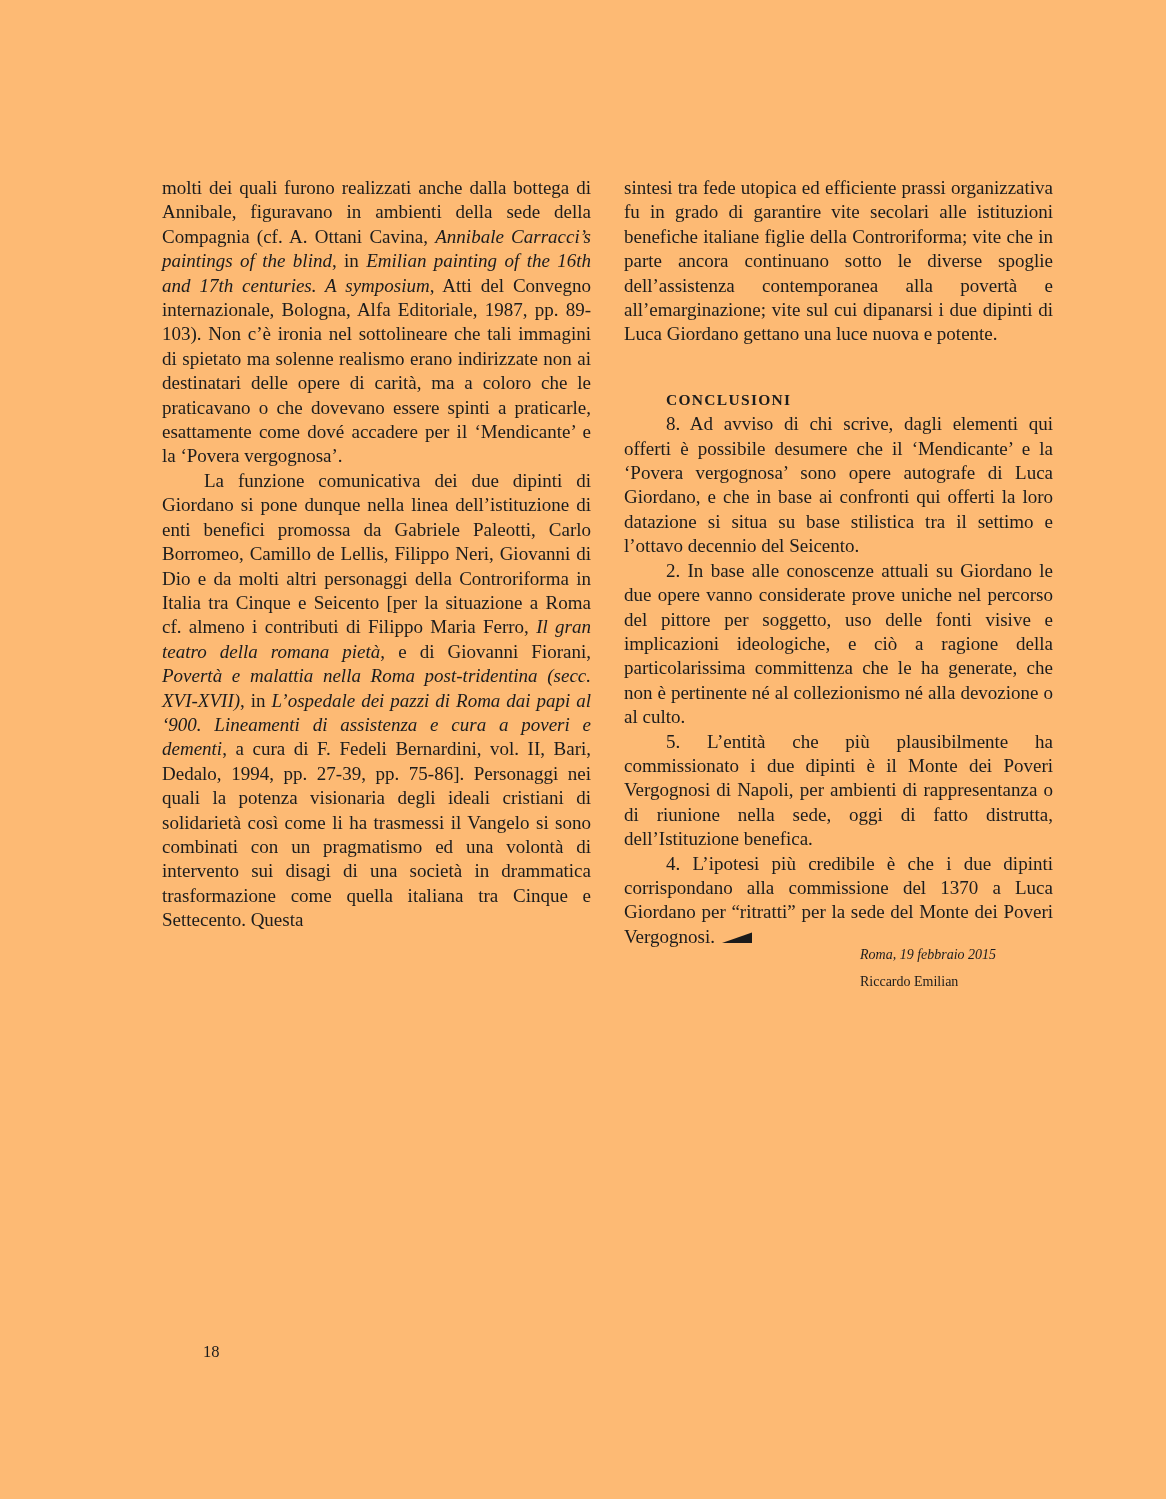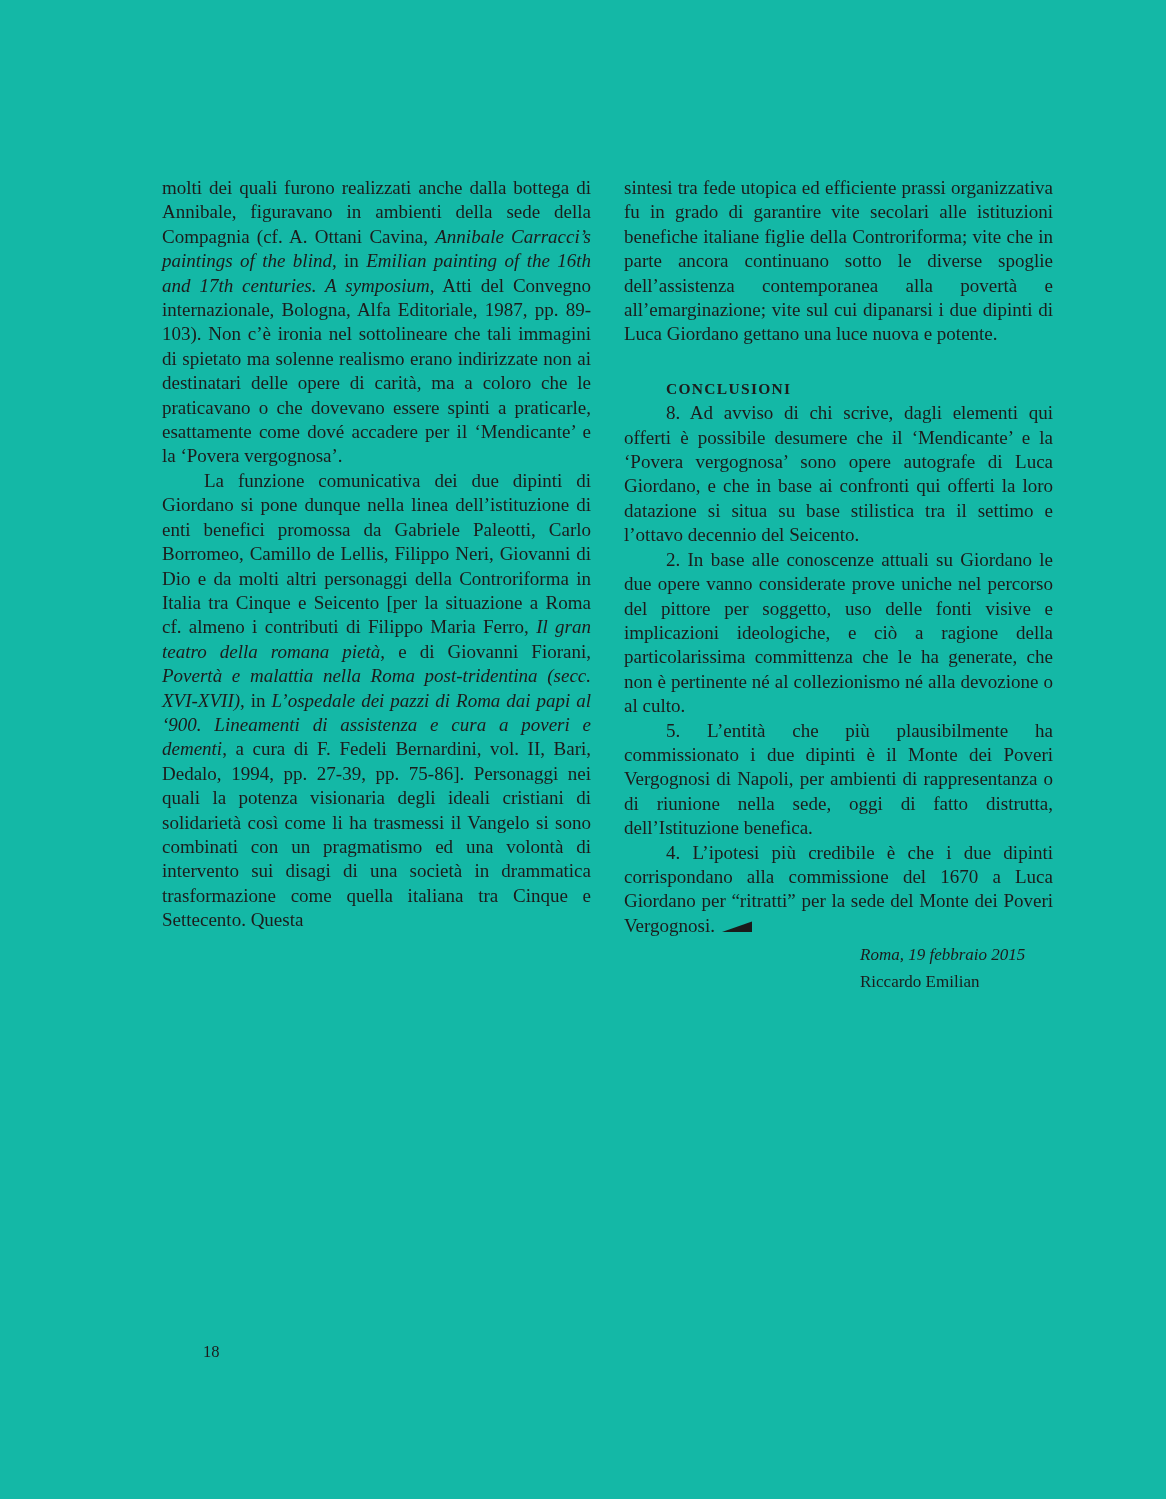--- a/index.html
+++ b/index.html
@@ -4,21 +4,21 @@
 <style>
   html, body {
     margin: 0;
     padding: 0;
     background: #ffffff;
   }
   .page {
     position: relative;
     width: 1166px;
     height: 1499px;
-    background: #14b8a6;
+    background: #fdba74;
     font-family: "Liberation Serif", serif;
     color: #1c1c1c;
     overflow: hidden;
   }
   .columns {
     position: absolute;
     left: 162px;
     top: 176px;
     width: 891px;
     display: flex;
@@ -35,40 +35,40 @@
     hyphens: auto;
     -webkit-hyphens: auto;
   }
   .para.indent {
     text-indent: 42px;
   }
   .para em {
     font-style: italic;
   }
   .heading {
-    margin: 30px 0 0 0;
+    margin: 41px 0 0 0;
     padding-left: 42px;
     font-size: 15.5px;
     line-height: 24.4px;
     font-weight: 700;
     letter-spacing: 1.3px;
     color: #1c1c1c;
   }
   .end-mark {
     display: inline-block;
     width: 30px;
     height: 11px;
     margin-left: 7px;
     fill: #1b1b1b;
   }
   .signature {
     position: absolute;
     left: 860px;
     top: 941px;
-    font-size: 17px;
+    font-size: 14px;
     line-height: 27px;
     text-align: left;
   }
   .sig-place-date {
     font-style: italic;
   }
   .page-number {
     position: absolute;
     left: 203px;
     top: 1342px;
@@ -85,21 +85,21 @@
     <div class="column">
         <p class="para"><span>molti dei quali furono realizzati anche dalla bottega di Annibale, figuravano in ambienti della sede della Compagnia (cf. A. Ottani Cavina, </span><em>Annibale Carracci’s paintings of the blind</em><span>, in </span><em>Emilian painting of the 16th and 17th centuries. A symposium</em><span>, Atti del Convegno internazionale, Bologna, Alfa Editoriale, 1987, pp. 89-103). Non c’è ironia nel sottolineare che tali immagini di spietato ma solenne realismo erano indirizzate non ai destinatari delle opere di carità, ma a coloro che le praticavano o che dovevano essere spinti a praticarle, esattamente come dové accadere per il ‘Mendicante’ e la ‘Povera vergognosa’.</span></p>
         <p class="para indent"><span>La funzione comunicativa dei due dipinti di Giordano si pone dunque nella linea dell’istituzione di enti benefici promossa da Gabriele Paleotti, Carlo Borromeo, Camillo de Lellis, Filippo Neri, Giovanni di Dio e da molti altri personaggi della Controriforma in Italia tra Cinque e Seicento [per la situazione a Roma cf. almeno i contributi di Filippo Maria Ferro, </span><em>Il gran teatro della romana pietà</em><span>, e di Giovanni Fiorani, </span><em>Povertà e malattia nella Roma post-tridentina (secc. XVI-XVII)</em><span>, in </span><em>L’ospedale dei pazzi di Roma dai papi al ‘900. Lineamenti di assistenza e cura a poveri e dementi</em><span>, a cura di F. Fedeli Bernardini, vol. II, Bari, Dedalo, 1994, pp. 27-39, pp. 75-86]. Personaggi nei quali la potenza visionaria degli ideali cristiani di solidarietà così come li ha trasmessi il Vangelo si sono combinati con un pragmatismo ed una volontà di intervento sui disagi di una società in drammatica trasformazione come quella italiana tra Cinque e Settecento. Questa</span></p>
       </div>
     <div class="column">
         <p class="para"><span>sintesi tra fede utopica ed efficiente prassi organizzativa fu in grado di garantire vite secolari alle istituzioni benefiche italiane figlie della Controriforma; vite che in parte ancora continuano sotto le diverse spoglie dell’assistenza contemporanea alla povertà e all’emarginazione; vite sul cui dipanarsi i due dipinti di Luca Giordano gettano una luce nuova e potente.</span></p>
         <h3 class="heading">CONCLUSIONI</h3>
         <p class="para indent"><span>8. Ad avviso di chi scrive, dagli elementi qui offerti è possibile desumere che il ‘Mendicante’ e la ‘Povera vergognosa’ sono opere autografe di Luca Giordano, e che in base ai confronti qui offerti la loro datazione si situa su base stilistica tra il settimo e l’ottavo decennio del Seicento.</span></p>
         <p class="para indent"><span>2. In base alle conoscenze attuali su Giordano le due opere vanno considerate prove uniche nel percorso del pittore per soggetto, uso delle fonti visive e implicazioni ideologiche, e ciò a ragione della particolarissima committenza che le ha generate, che non è pertinente né al collezionismo né alla devozione o al culto.</span></p>
         <p class="para indent"><span>5. L’entità che più plausibilmente ha commissionato i due dipinti è il Monte dei Poveri Vergognosi di Napoli, per ambienti di rappresentanza o di riunione nella sede, oggi di fatto distrutta, dell’Istituzione benefica.</span></p>
-        <p class="para indent"><span>4. L’ipotesi più credibile è che i due dipinti corrispondano alla commissione del 1670 a Luca Giordano per “ritratti” per la sede del Monte dei Poveri Vergognosi.</span><svg viewBox="0 0 30 11" class="end-mark">
+        <p class="para indent"><span>4. L’ipotesi più credibile è che i due dipinti corrispondano alla commissione del 1370 a Luca Giordano per “ritratti” per la sede del Monte dei Poveri Vergognosi.</span><svg viewBox="0 0 30 11" class="end-mark">
             <polygon points="0,11 30,0.5 30,11"></polygon>
           </svg></p>
       </div>
   </div>
 
   <div class="signature">
     <div class="sig-place-date">Roma, 19 febbraio 2015</div>
     <div class="sig-author">Riccardo Emilian</div>
   </div>
 

